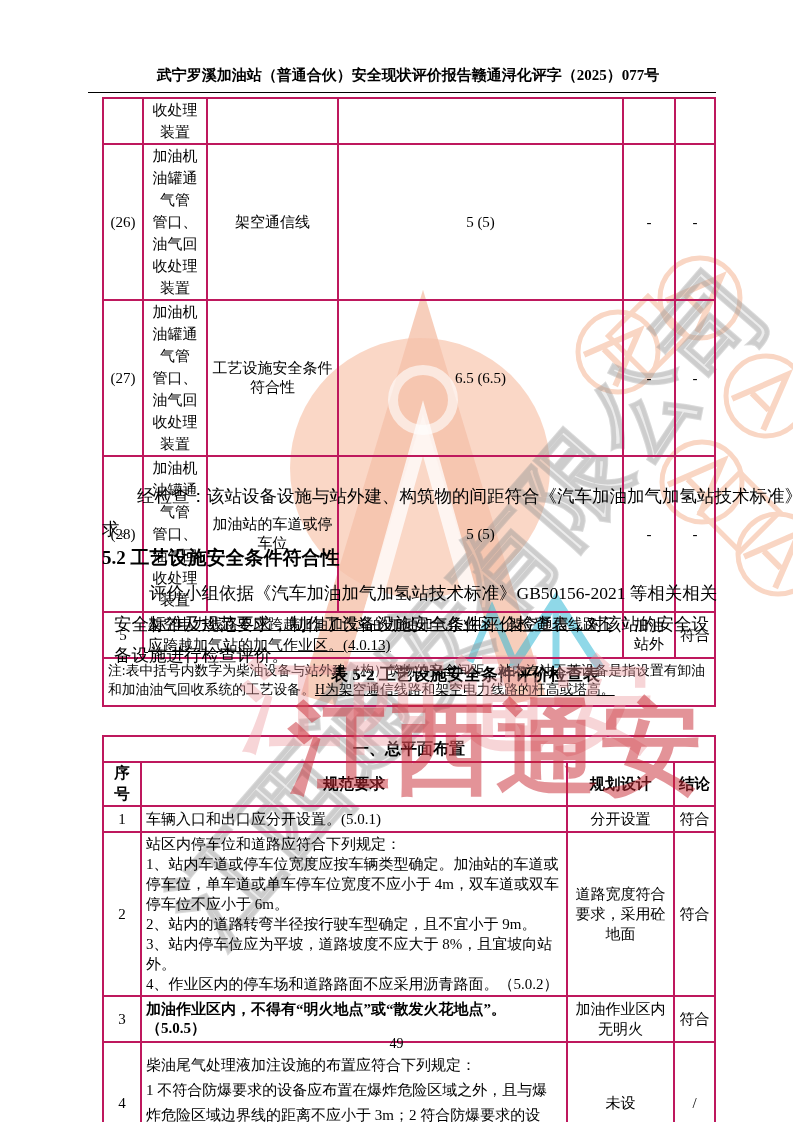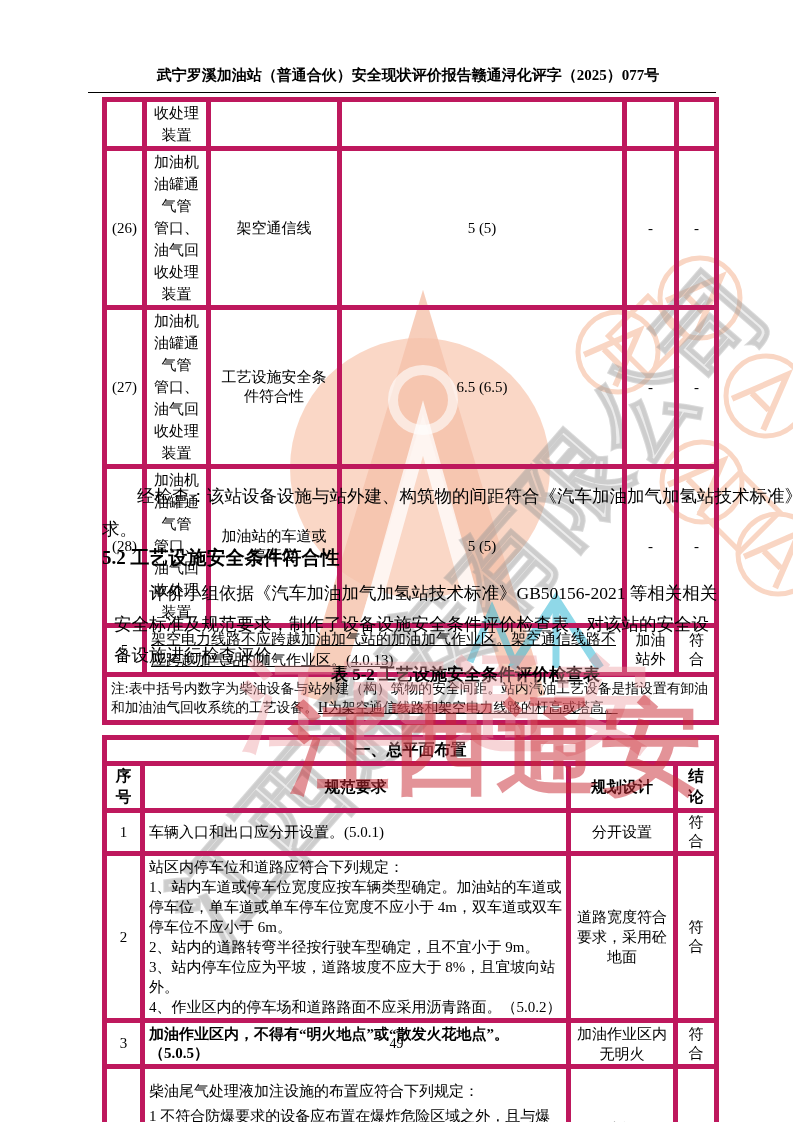--- a/index.html
+++ b/index.html
@@ -14,21 +14,21 @@
   .wm-red{position:absolute;z-index:3;pointer-events:none;font-weight:bold;white-space:nowrap;
           font-size:102px;letter-spacing:2px;line-height:1;}
   .wm-red.main{left:288px;top:698px;color:rgba(200,40,50,0.50);}
   .wm-red.ghost{left:240px;top:656px;color:rgba(235,150,155,0.40);}
   
   .content{position:absolute;inset:0;z-index:2;}
   .hdr{position:absolute;top:66px;left:102px;width:612px;display:flex;
        justify-content:center;font-weight:bold;font-size:15px;}
   .hdr-rule{position:absolute;top:92px;left:88px;width:628px;border-top:1.5px solid #000;}
   table.t{border-collapse:collapse;table-layout:fixed;border:2px solid #000;}
-  table.t td{border:5px solid #be185d;font-size:15px;padding:0 4px;overflow:hidden;
+  table.t td{border:2px solid #be185d;font-size:15px;padding:0 4px;overflow:hidden;
              vertical-align:middle;}
   .ctr{text-align:center;}
   .pre{white-space:pre-line;}
   .u{text-decoration:underline;}
   .t1{position:absolute;top:97px;left:102px;width:612px;}
   .t1 .item{line-height:22px;}
   .t1 .req{line-height:21px;padding:1px 4px;}
   .t1 .note{font-size:13.8px;line-height:19px;padding:2px 4px;vertical-align:top;}
   .p-check{position:absolute;top:480px;left:102px;width:724px;font-size:17.5px;
            line-height:33px;text-indent:2em;}

